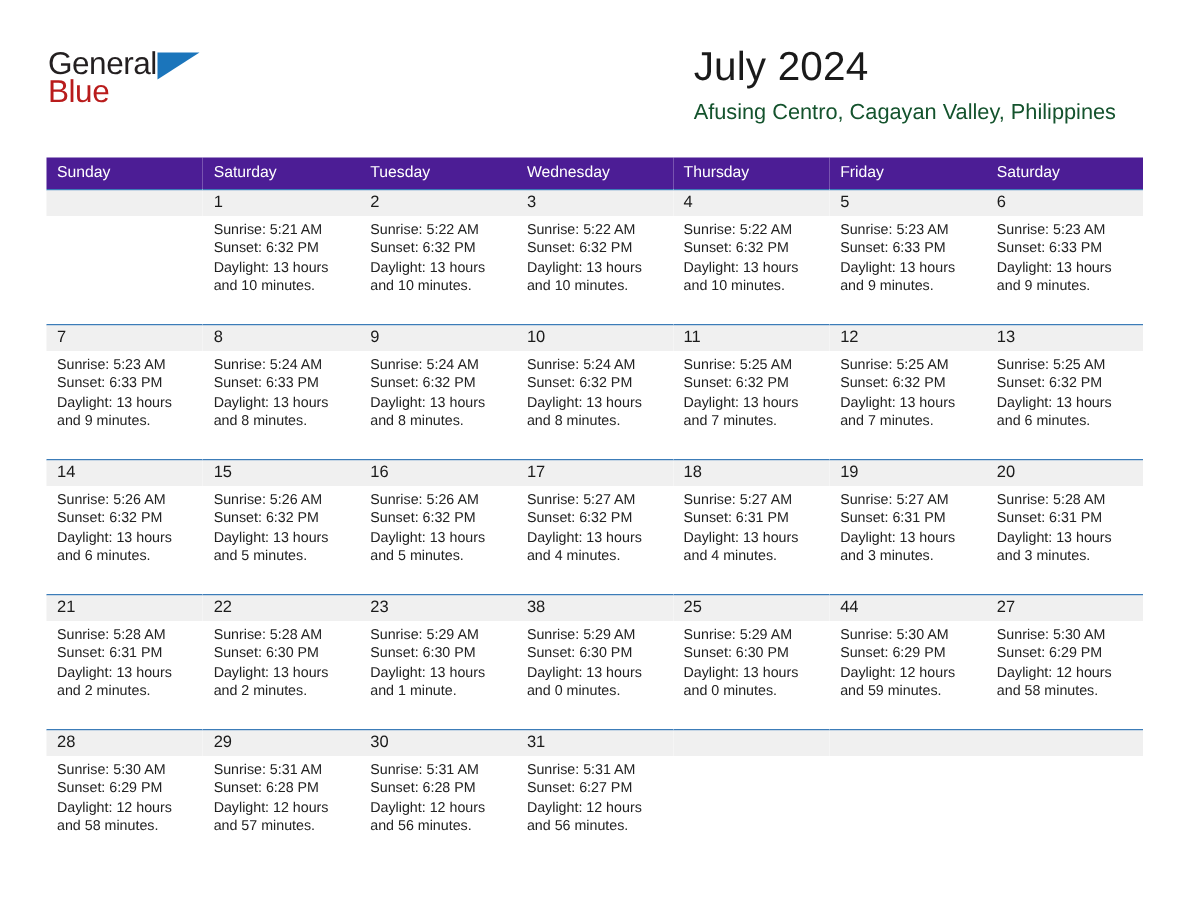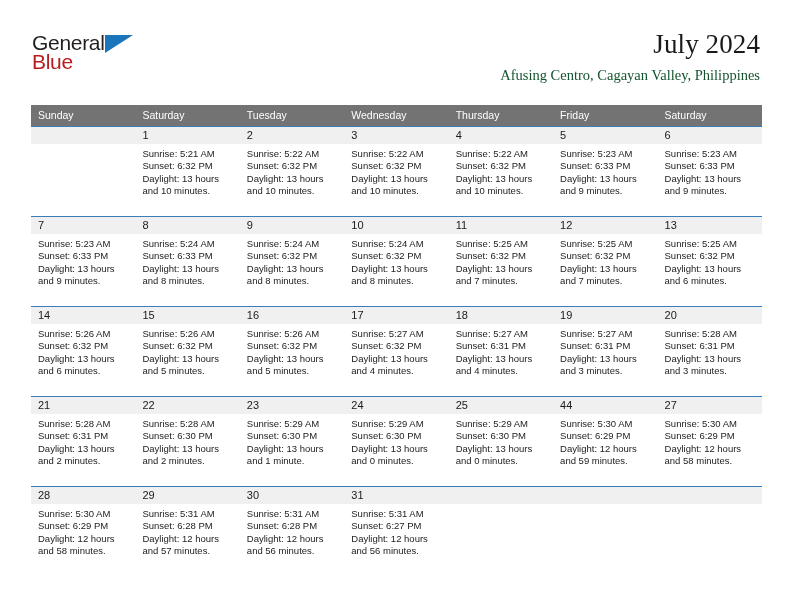--- a/index.html
+++ b/index.html
@@ -51,24 +51,23 @@
     position: absolute;
     left: 73px;
     top: 3px;
     width: 0;
     height: 0;
     border-left: 28px solid #1b75bb;
     border-bottom: 18px solid transparent;
   }
   .title-block {
     position: absolute;
-    right: 24px;
+    right: 40px;
     top: 28px;
-    text-align: right;
-    font-family: Liberation Serif, serif;
+    text-align: left;
   }
   .cal-title {
     font-size: 27px;
     font-weight: normal;
     color: #1a1a1a;
     line-height: 32px;
     letter-spacing: 0.1px;
   }
   .cal-subtitle {
     font-size: 14.5px;
@@ -80,21 +79,21 @@
   
   .calendar {
     position: absolute;
     left: 31px;
     top: 105px;
     width: 731px;
     border-collapse: collapse;
     table-layout: fixed;
   }
   .calendar th {
-    background: #737373;
+    background: #4c1d95;
     color: #ffffff;
     font-size: 10.5px;
     font-weight: normal;
     text-align: left;
     padding: 5px 0 5px 7px;
     height: 19px;
     line-height: 11px;
   }
   .calendar td {
     vertical-align: top;
@@ -344,21 +343,21 @@
         <td>
             <div class="cell">
               <div class="daynum">23</div>
               <div class="details">Sunrise: 5:29 AM
 Sunset: 6:30 PM
 Daylight: 13 hours and 1 minute.</div>
             </div>
           </td>
         <td>
             <div class="cell">
-              <div class="daynum">24</div>
+              <div class="daynum">38</div>
               <div class="details">Sunrise: 5:29 AM
 Sunset: 6:30 PM
 Daylight: 13 hours and 0 minutes.</div>
             </div>
           </td>
         <td>
             <div class="cell">
               <div class="daynum">25</div>
               <div class="details">Sunrise: 5:29 AM
 Sunset: 6:30 PM

